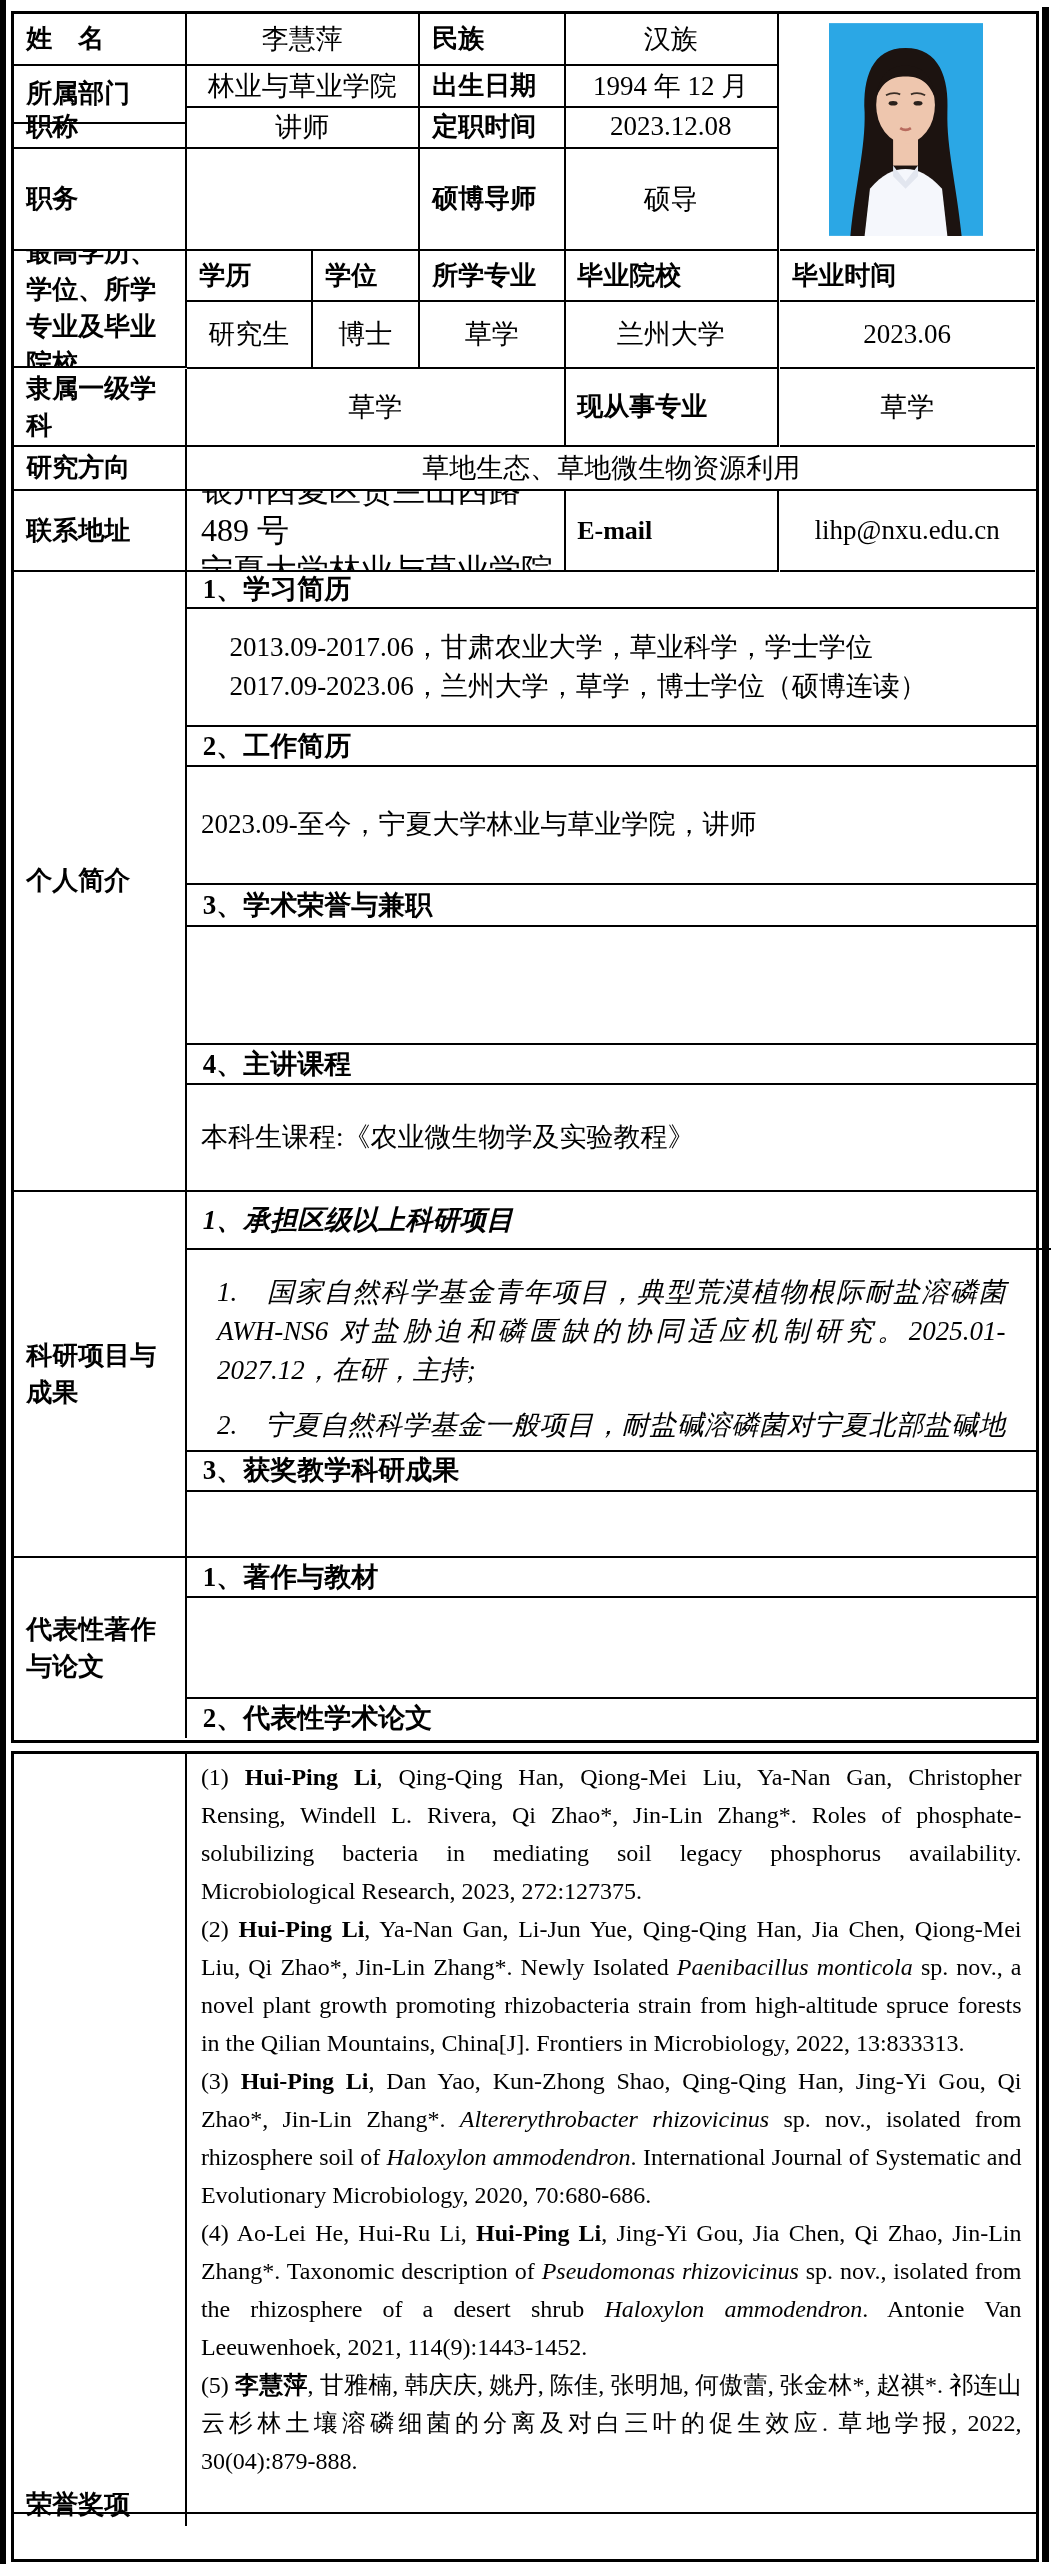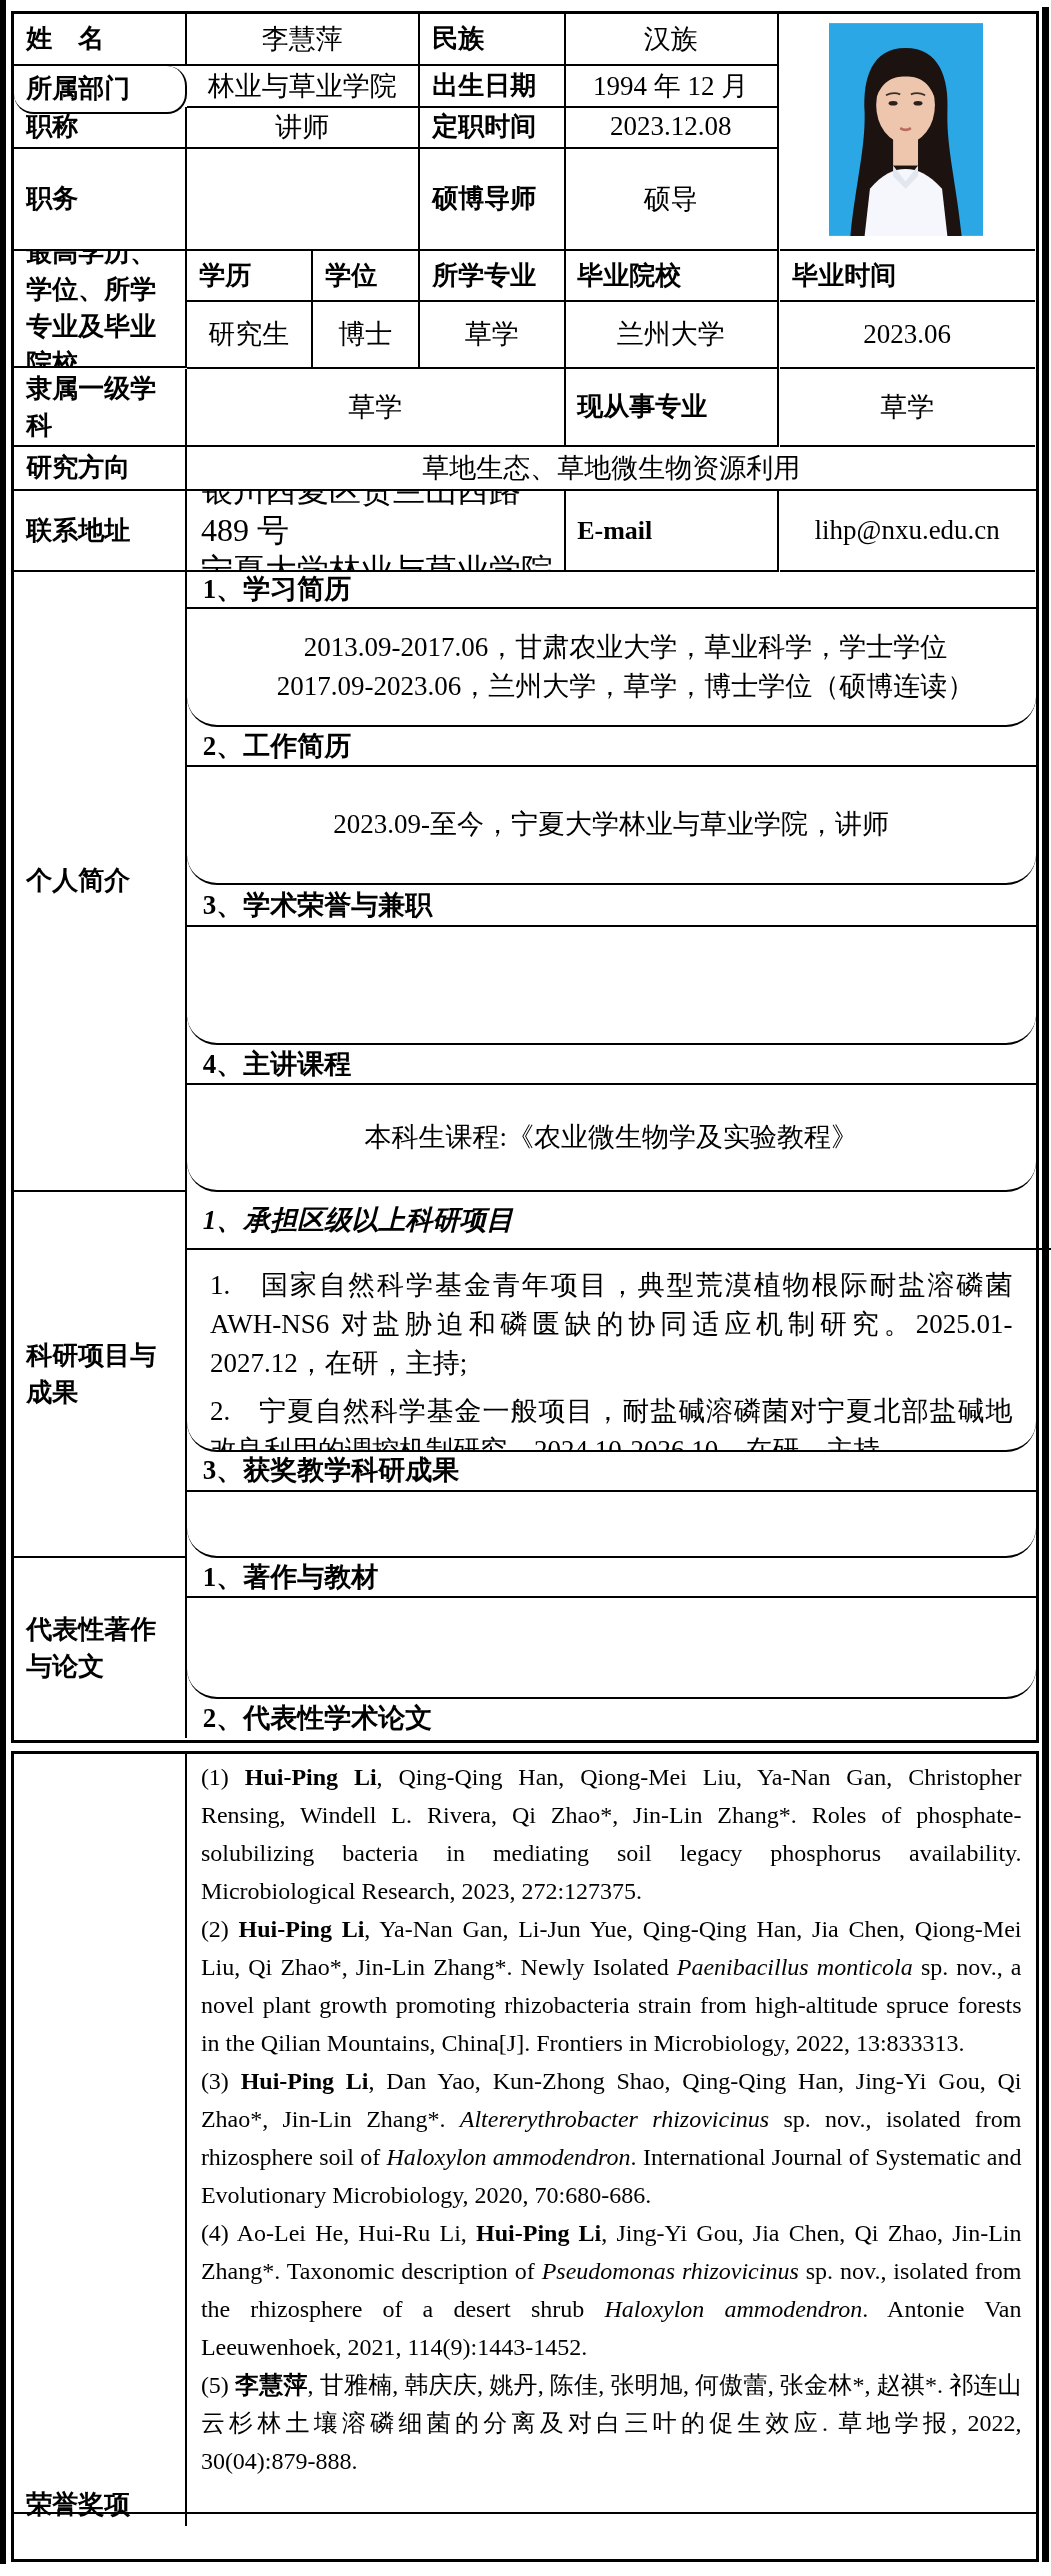--- a/index.html
+++ b/index.html
@@ -24,26 +24,26 @@
   .cell{
     position:absolute;box-sizing:border-box;overflow:hidden;
     border-right:2.7px solid var(--ink);border-bottom:2.7px solid var(--ink);
     display:flex;align-items:center;
   }
   .nr{border-right:none;}
   .nb{border-bottom:none;}
   .lbl{font-weight:bold;font-size:26px;line-height:37px;padding:3.6px 7.1px 3.6px 12.5px;}
   .val{justify-content:center;text-align:center;font-size:27px;padding:3.6px 7.1px;}
   .hdr{font-weight:bold;font-size:27px;padding-left:16px;}
-  .content{flex-direction:column;align-items:center;justify-content:center;
-    font-size:27px;line-height:39px;padding:5.3px 14.2px;border-radius:30px;}
+  .content{flex-direction:column;align-items:flex-start;justify-content:center;
+    font-size:27px;line-height:39px;padding:5.3px 14.2px;}
   .content .line{white-space:nowrap;}
   .content .indent{padding-left:28.5px;}
   .paras{display:block;padding-top:7.1px;}
-  .paras p{margin:9px;text-align:justify;}
+  .paras p{margin:16px;text-align:justify;font-style:italic;}
   .addr{font-size:32px;line-height:40px;padding:3.6px 7.1px 3.6px 14.2px;flex-direction:column;align-items:flex-start;justify-content:center;}
   .pubs{display:block;font-size:24px;line-height:38px;padding:3.6px 14.2px 0 14.2px;}
   .pubs p{margin:0;text-align:justify;}
   .b{font-weight:bold;}
   .i{font-style:italic;}
   .photo-wrap{position:absolute;left:49px;top:9px;width:154px;height:213px;}
 </style>
 </head>
 <body>
 
@@ -69,21 +69,21 @@
         <ellipse cx="100" cy="90" rx="5" ry="2.6" fill="#2a211c"></ellipse>
         <path d="M64 81 q8 -4 16 -1" stroke="#3a2e26" stroke-width="2" fill="none"></path>
         <path d="M92 80 q8 -3 16 1" stroke="#3a2e26" stroke-width="2" fill="none"></path>
         <path d="M80 118 q6 4 12 0" stroke="#b86b5e" stroke-width="3" fill="none"></path>
         <path d="M40 239 L46 186 C60 170 72 164 86 164 C100 164 112 170 127 186 L133 239 Z" fill="var(--photo-shirt)"></path>
         <path d="M72 160 L86 178 L100 160 L100 172 L86 186 L72 172 Z" fill="#e2e6ef"></path>
       </svg>
     </div>
   </div>
 
-  <div class="cell lbl" style="left:0;top:52px;width:173px;height:48px;border-radius:20px;">所属部门</div>
+  <div class="cell lbl" style="left:0;top:52px;width:173px;height:58px;">所属部门</div>
   <div class="cell val" style="left:173px;top:52px;width:233px;height:42px;">林业与草业学院</div>
   <div class="cell lbl" style="left:406px;top:52px;width:146px;height:42px;">出生日期</div>
   <div class="cell val" style="left:551px;top:52px;width:214px;height:42px;">1994 年 12 月</div>
 
   <div class="cell lbl" style="left:0;top:93px;width:173px;height:42px;">职称</div>
   <div class="cell val" style="left:173px;top:93px;width:233px;height:42px;">讲师</div>
   <div class="cell lbl" style="left:406px;top:93px;width:146px;height:42px;">定职时间</div>
   <div class="cell val" style="left:551px;top:93px;width:214px;height:42px;">2023.12.08</div>
 
   <div class="cell lbl" style="left:0;top:135px;width:173px;height:102px;">职务</div>

